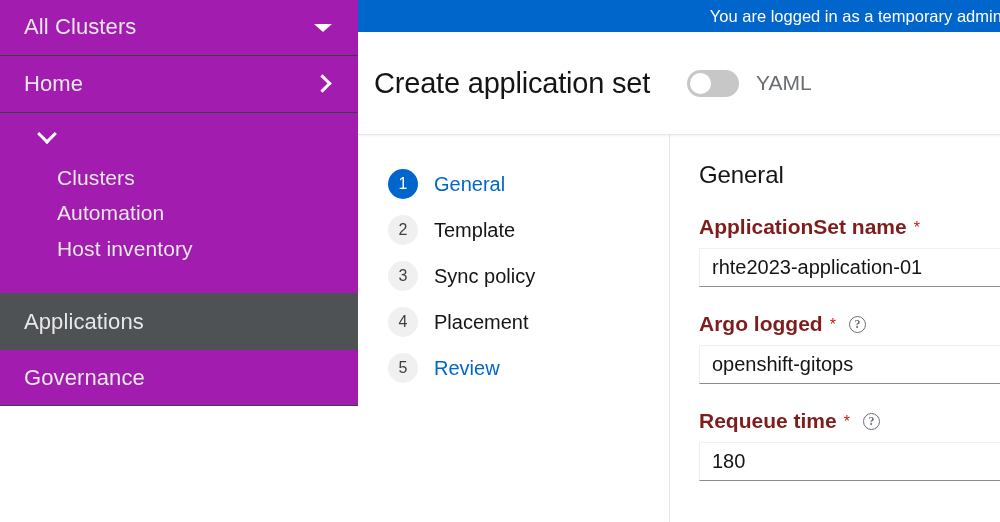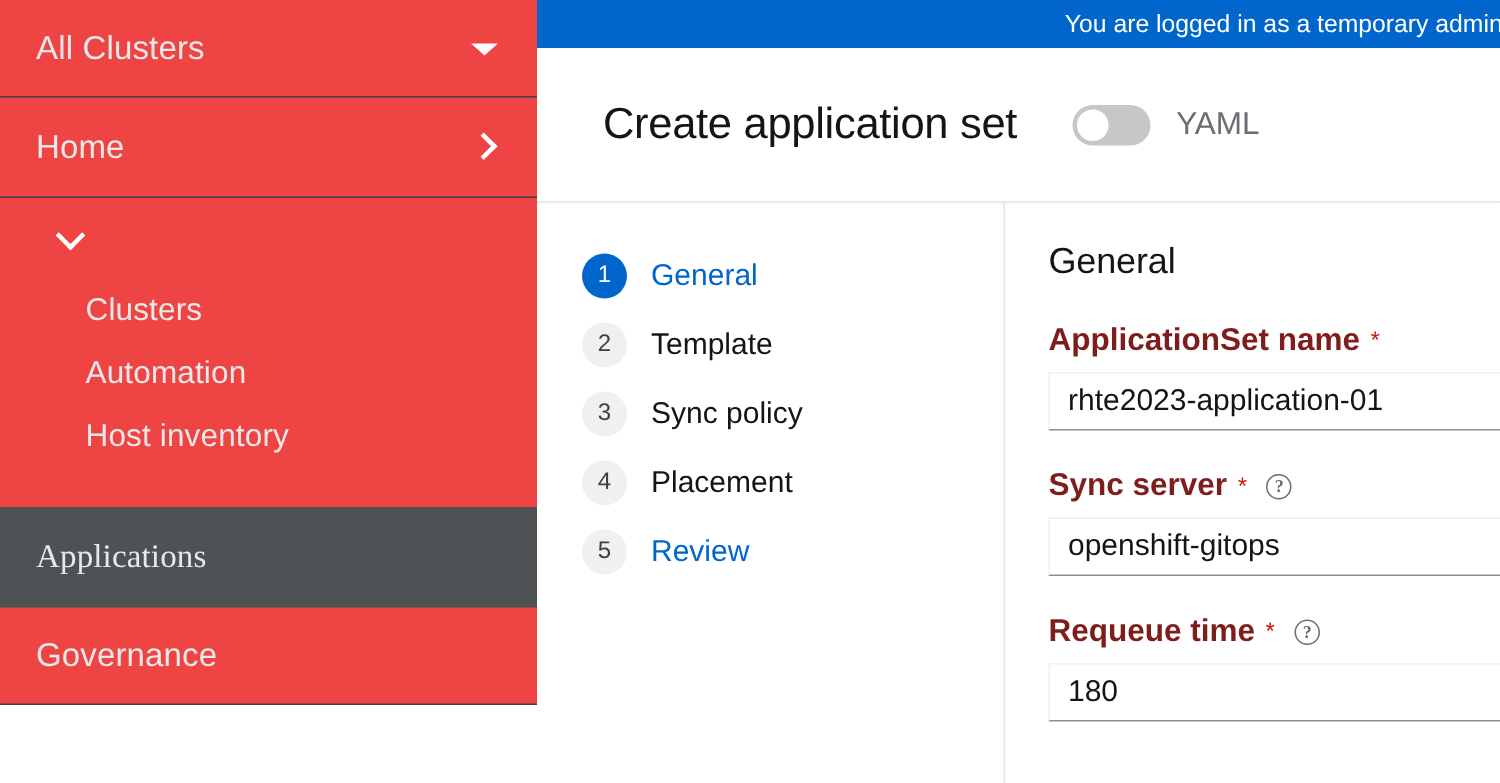--- a/index.html
+++ b/index.html
@@ -16,22 +16,22 @@
     position: relative;
     width: 1000px;
     height: 522px;
     display: flex;
     overflow: hidden;
   }
 
   
   .sidebar {
     width: 358px;
-    height: 470px;
-    background: #ef4444;
+    height: 406px;
+    background: #a21caf;
     flex: 0 0 358px;
     display: flex;
     flex-direction: column;
     position: relative;
     overflow: hidden;
   }
 
   .sb-row {
     position: relative;
     display: flex;
@@ -48,21 +48,21 @@
     height: 1px;
     background: #3c3f42;
     width: 100%;
     flex: 0 0 1px;
   }
 
   .sb-cluster   { height: 72px; }
   .sb-home      { height: 74px; }
   .sb-infra     { height: 62px; }
   .sb-sub       { height: 47px; padding-left: 57px; font-size: 21px; }
-  .sb-apps      { height: 76px; background: #4f5255; font-family: Liberation Serif, serif; }
+  .sb-apps      { height: 76px; background: #4f5255; }
   .sb-gov       { height: 72px; }
 
   .sb-row .lbl { flex: 1 1 auto; }
 
   .sb-icon {
     flex: 0 0 auto;
     width: 22px;
     height: 22px;
     position: relative;
     margin-left: 12px;
@@ -124,21 +124,21 @@
   .banner-text {
     display: inline-block;
     transform: translateX(33px);
   }
 
   .header {
     height: 103px;
     background: #ffffff;
     display: flex;
     align-items: center;
-    padding-left: 44px;
+    padding-left: 16px;
     border-bottom: 1px solid #e6e6e6;
     box-shadow: 0 1px 2px rgba(0,0,0,.06);
     position: relative;
     z-index: 2;
   }
 
   .page-title {
     font-size: 29px;
     font-weight: 400;
     color: #151515;
@@ -383,21 +383,21 @@
         <div class="field">
           <div class="field-label-row">
             <span class="field-label">ApplicationSet name</span>
             <span class="req">*</span>
           </div>
           <div class="input">rhte2023-application-01</div>
         </div>
 
         <div class="field">
           <div class="field-label-row">
-            <span class="field-label">Sync server</span>
+            <span class="field-label">Argo logged</span>
             <span class="req">*</span>
             <span class="help-icon">?</span>
           </div>
           <div class="input">openshift-gitops</div>
         </div>
 
         <div class="field">
           <div class="field-label-row">
             <span class="field-label">Requeue time</span>
             <span class="req">*</span>

